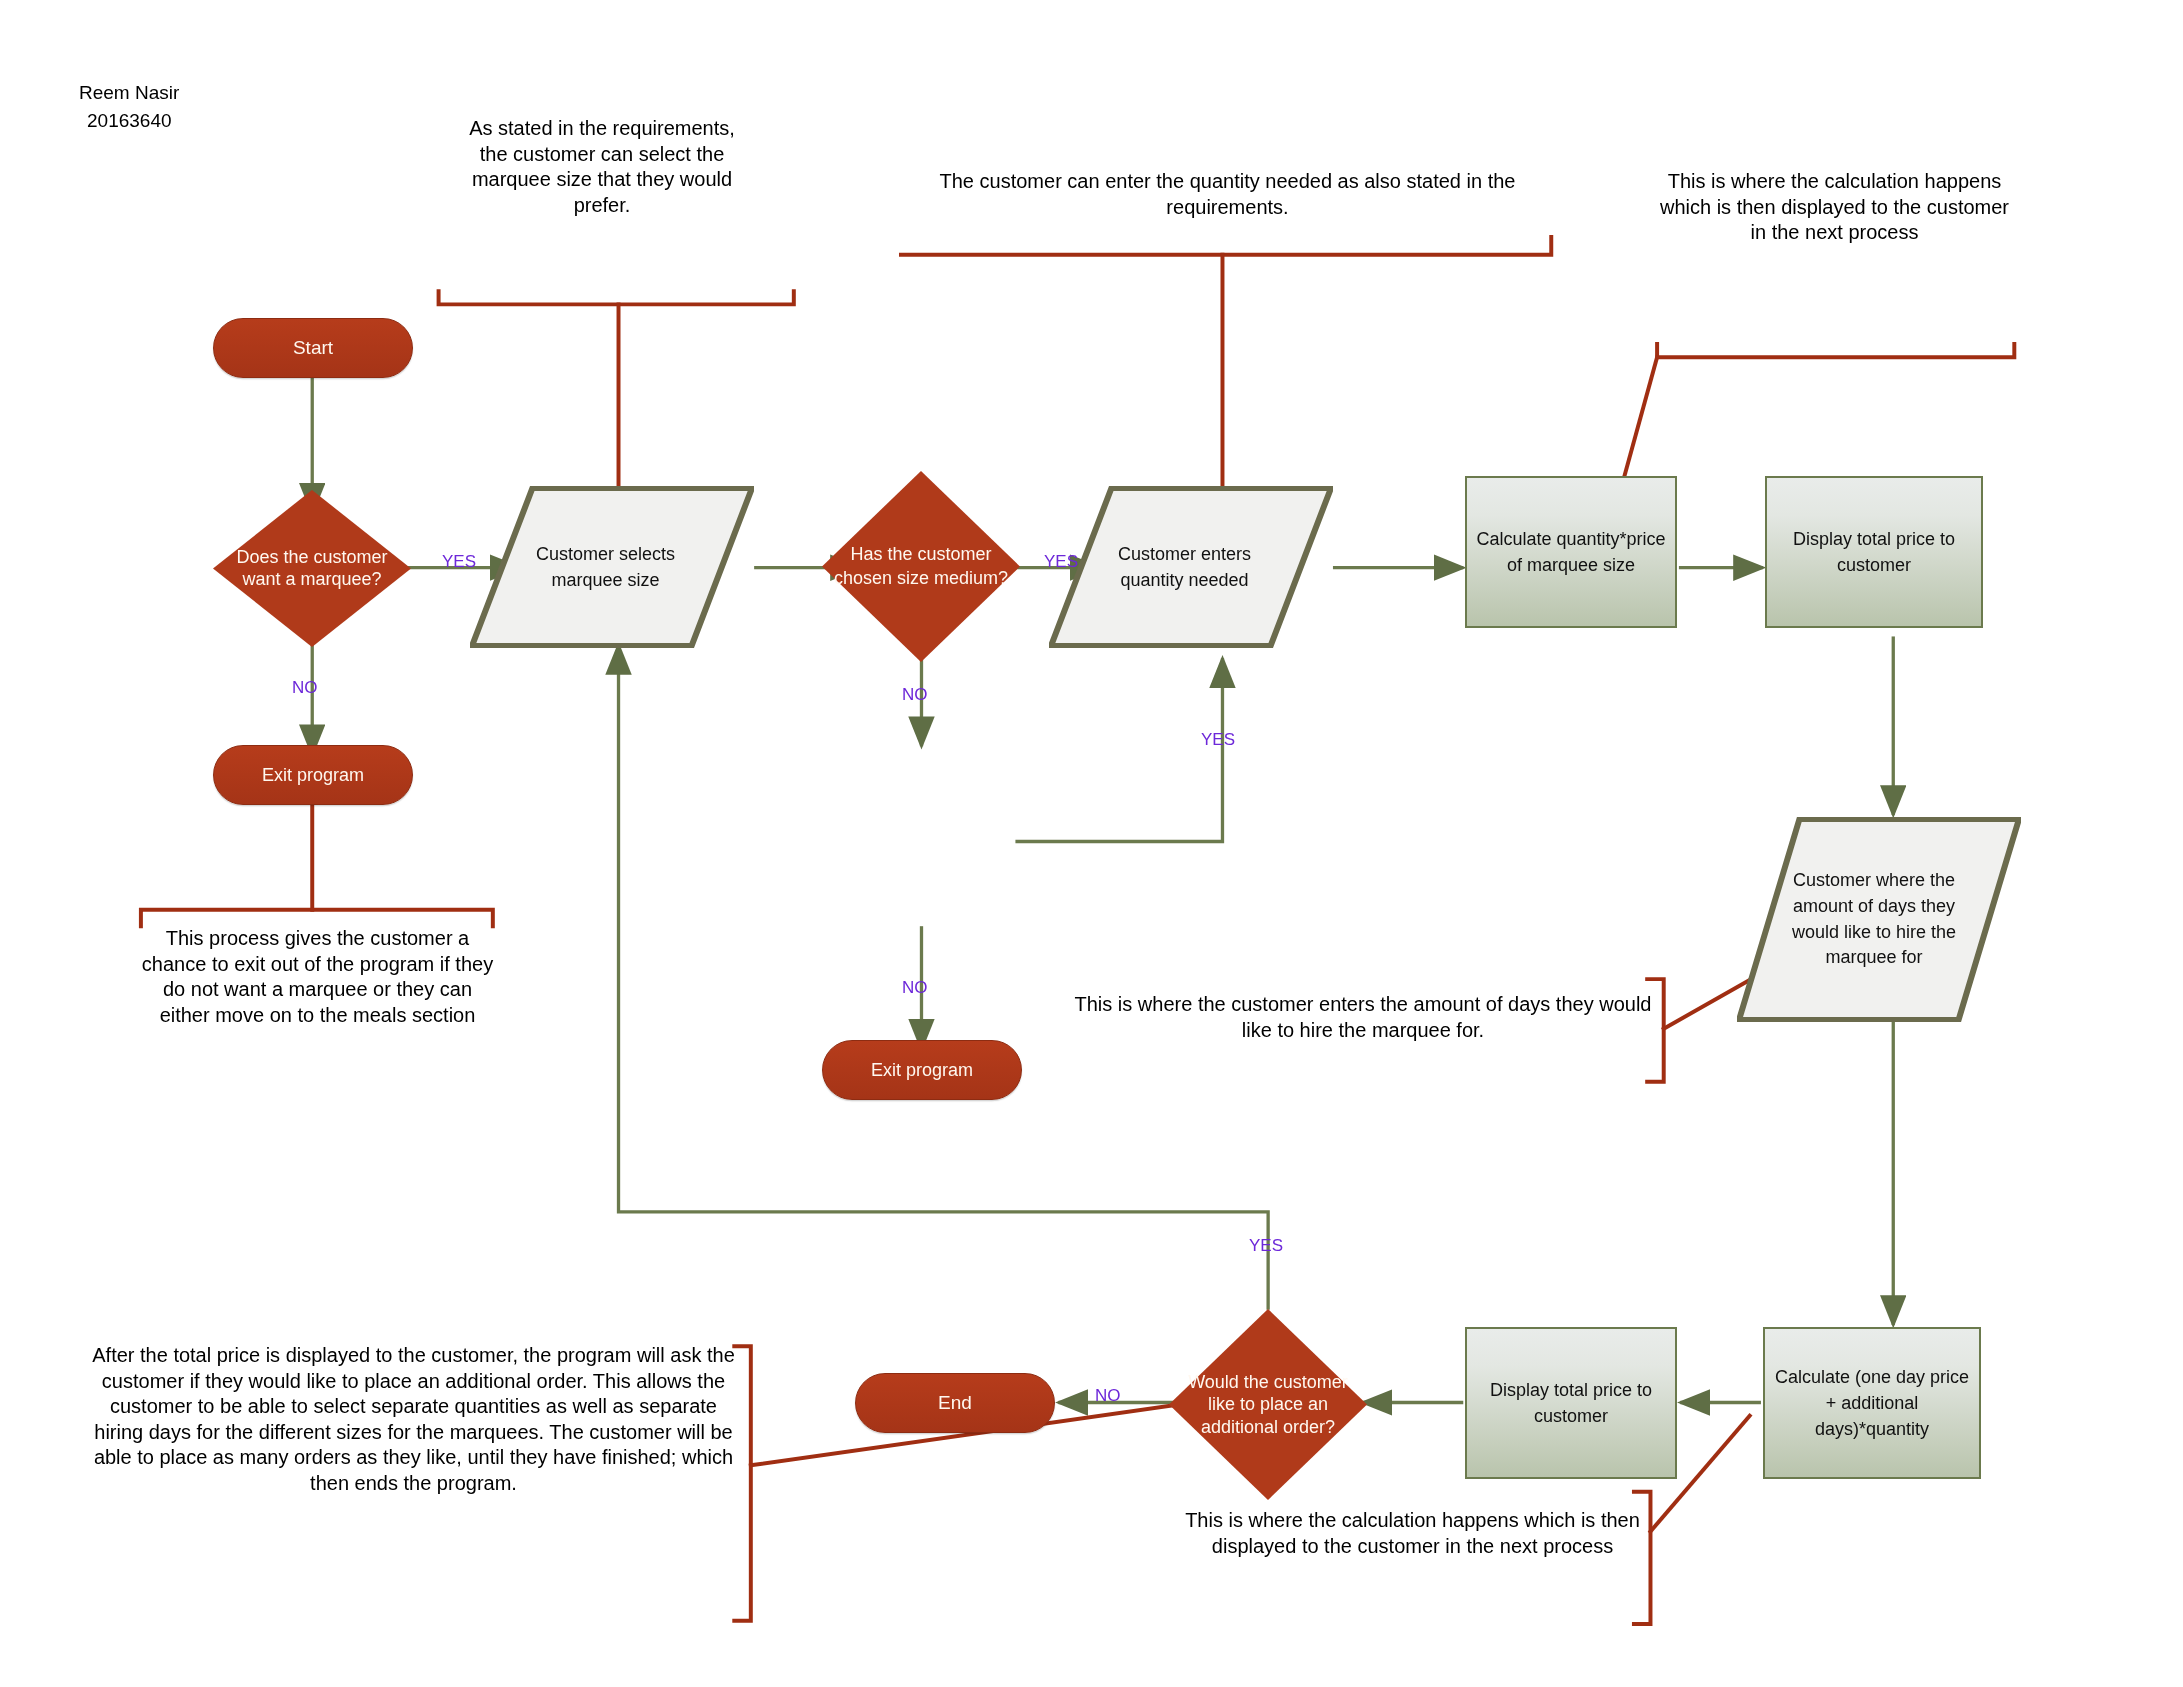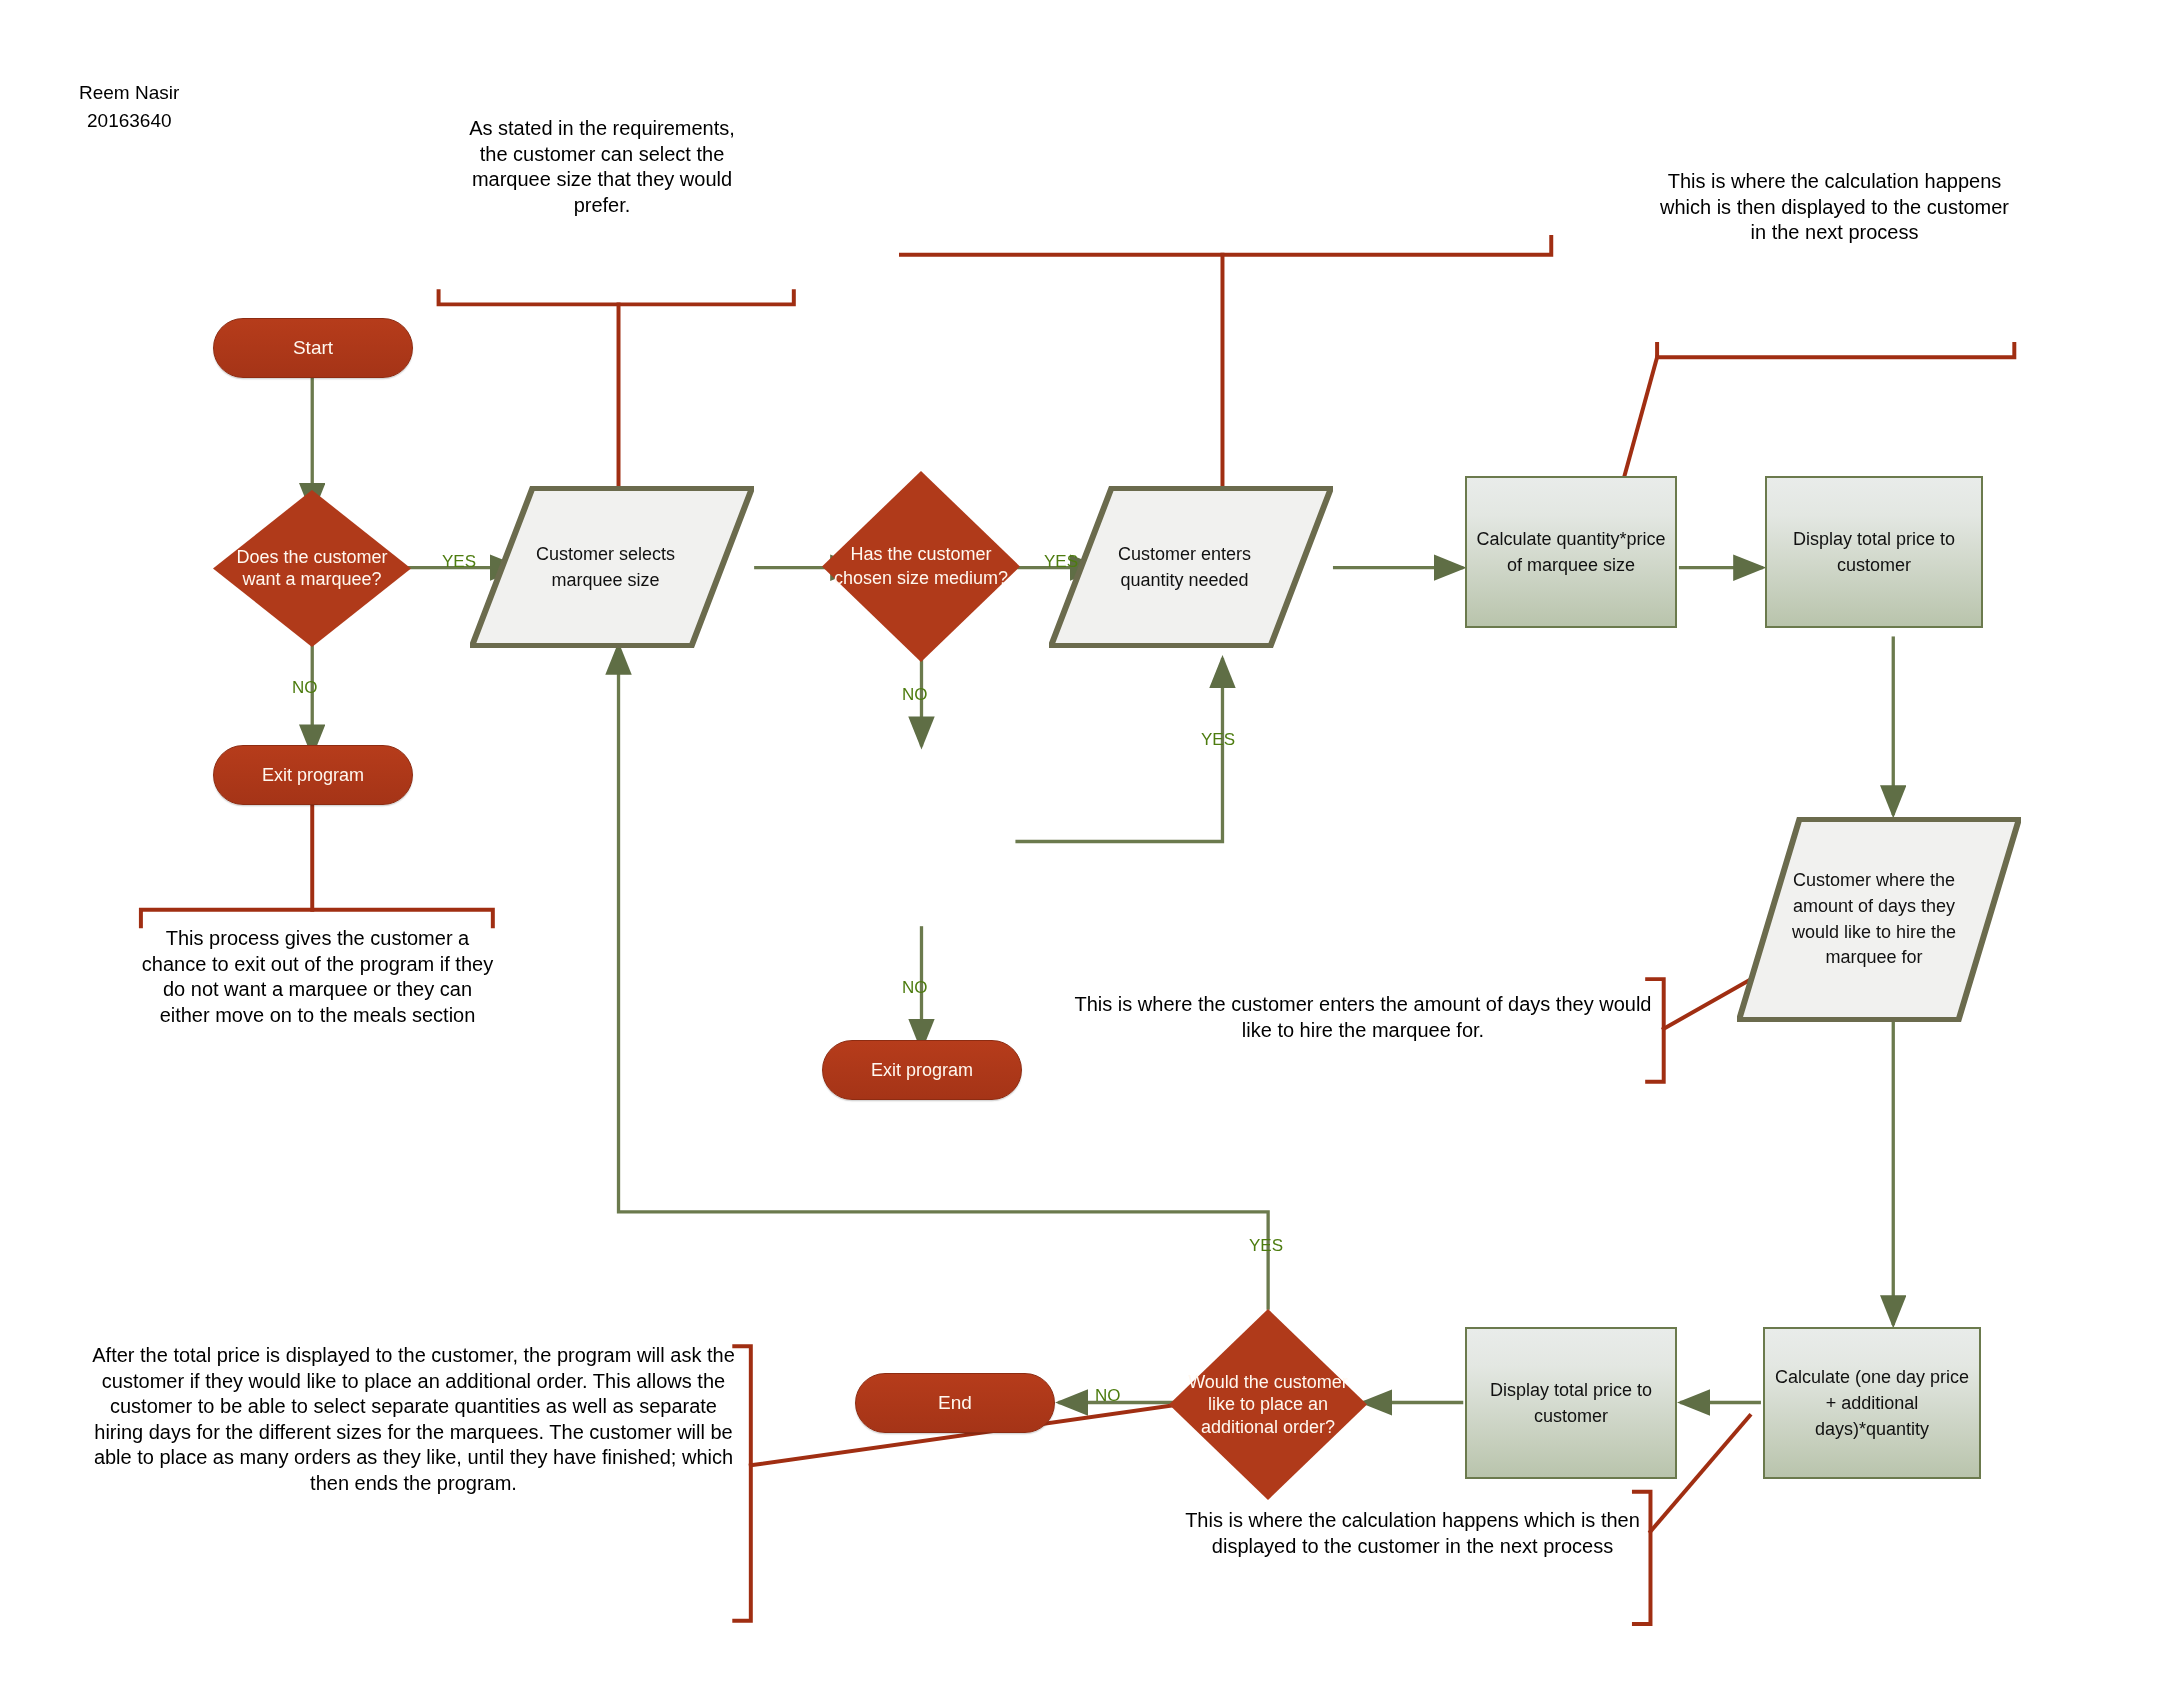--- a/index.html
+++ b/index.html
@@ -32,21 +32,21 @@
       background:#f1f1ef;border:0;
       clip-path:polygon(22% 0,100% 0,78% 100%,0 100%);}
   .para-wrap .pborder{position:absolute;left:0;top:0;width:100%;height:100%;}
   .para-wrap .ptext{position:absolute;left:0;top:0;width:100%;height:100%;
       display:flex;align-items:center;justify-content:center;color:#111;
       text-align:center;box-sizing:border-box;}
 
   .note{position:absolute;color:#000000;text-align:center;line-height:1.28;}
   .hdr{position:absolute;color:#000;line-height:1.3;}
 
-  .lbl{position:absolute;color:#4d7c0f;}
+  .lbl{position:absolute;color:#6d28d9;}
 </style>
 </head>
 <body>
 
 <div id="canvas">
 
   <svg class="layer" viewBox="0 0 3300 2550">
     <defs>
       <marker id="ahead" markerWidth="10" markerHeight="8" refX="9" refY="4" orient="auto" markerUnits="strokeWidth">
         <path d="M0,0 L10,4 L0,8 z" fill="#5f6e45"></path>
@@ -193,20 +193,21 @@
   <div class="lbl" style="left:292px;top:678px;font-size:17px;">NO</div>
   <div class="lbl" style="left:1044px;top:552px;font-size:17px;">YES</div>
   <div class="lbl" style="left:902px;top:685px;font-size:17px;">NO</div>
   <div class="lbl" style="left:1201px;top:730px;font-size:17px;">YES</div>
   <div class="lbl" style="left:902px;top:978px;font-size:17px;">NO</div>
   <div class="lbl" style="left:1249px;top:1236px;font-size:17px;">YES</div>
   <div class="lbl" style="left:1095px;top:1386px;font-size:17px;">NO</div>
 
   <div class="note" style="left:463px;top:116px;width:278px;font-size:20px;">As stated in the requirements, the customer can select the marquee size that they would prefer.</div>
 
+  <div class="note" style="left:905px;top:169px;width:645px;font-size:20px;">The customer can enter the quantity needed as also stated in the requirements.</div>
 
   <div class="note" style="left:1654px;top:169px;width:361px;font-size:20px;">This is where the calculation happens which is then displayed to the customer in the next process</div>
 
   <div class="note" style="left:1072px;top:992px;width:582px;font-size:20px;">This is where the customer enters the amount of days they would like to hire the marquee for.</div>
 
   <div class="note" style="left:139px;top:926px;width:357px;font-size:20px;">This process gives the customer a chance to exit out of the program if they do not want a marquee or they can either move on to the meals section</div>
 
   <div class="note" style="left:86px;top:1343px;width:655px;font-size:20px;">After the total price is displayed to the customer, the program will ask the customer if they would like to place an additional order. This allows the customer to be able to select separate quantities as well as separate hiring days for the different sizes for the marquees. The customer will be able to place as many orders as they like, until they have finished; which then ends the program.</div>
 
   <div class="note" style="left:1184px;top:1508px;width:457px;font-size:20px;">This is where the calculation happens which is then displayed to the customer in the next process</div>

